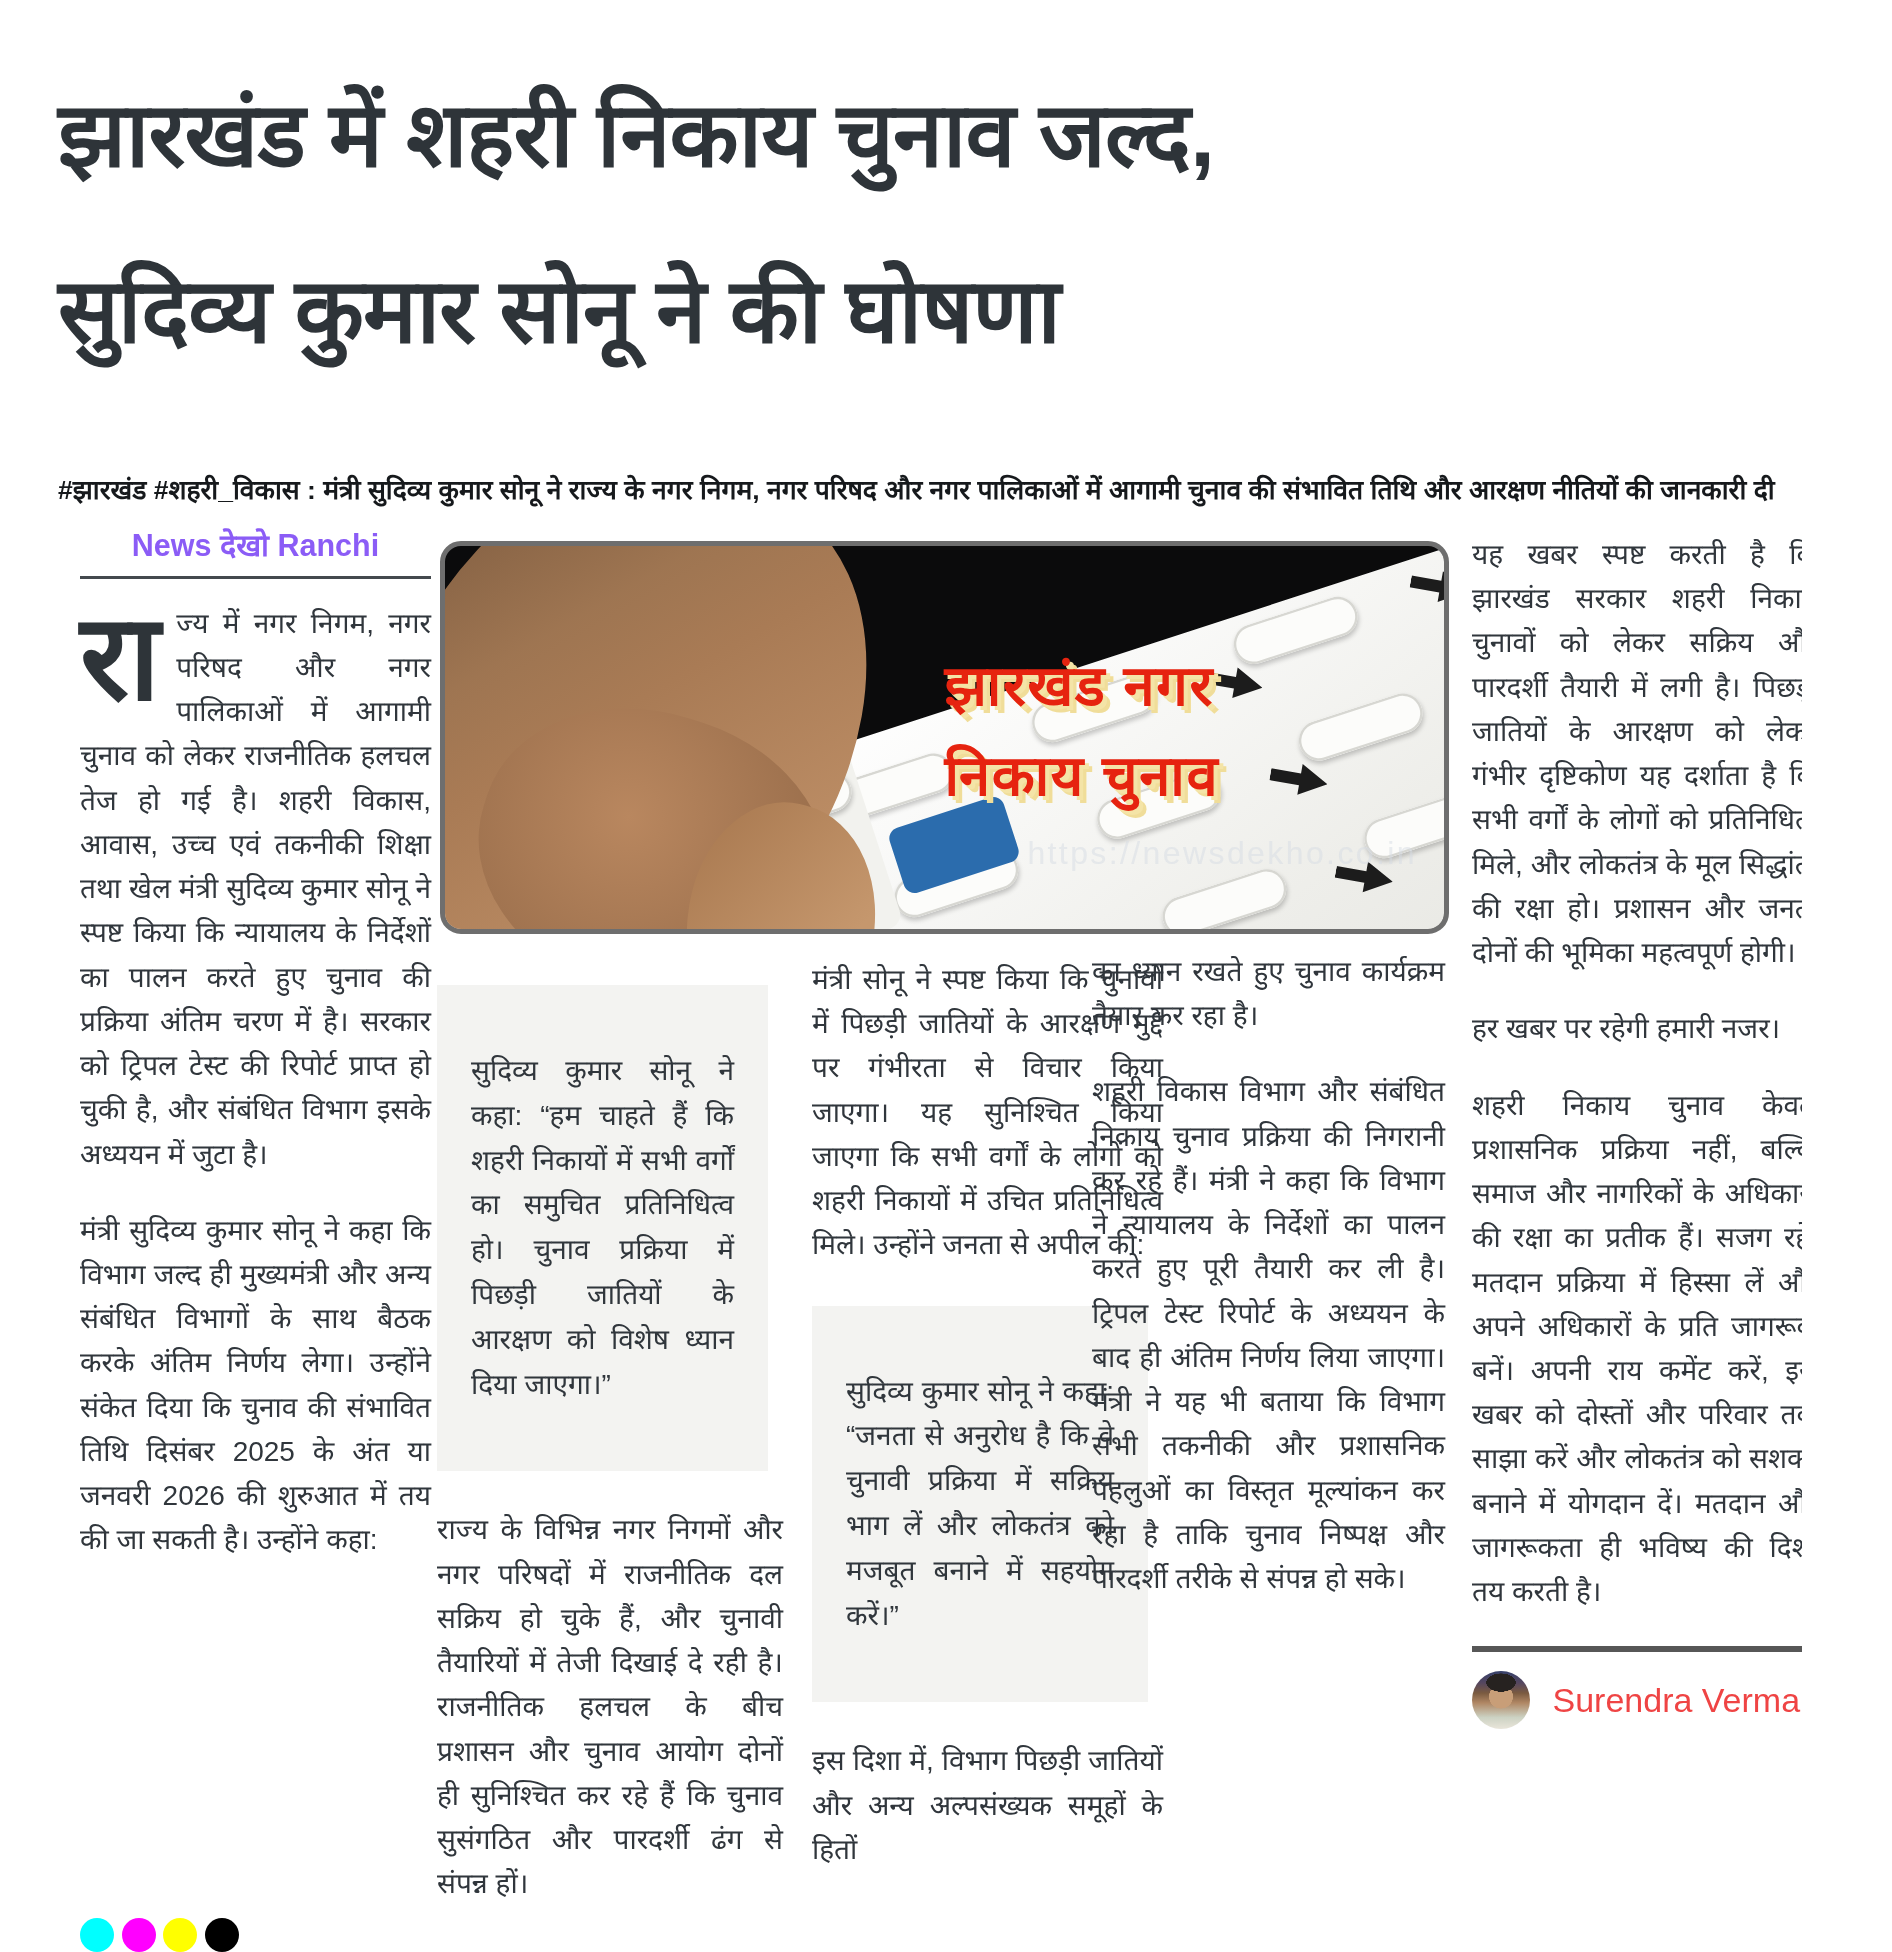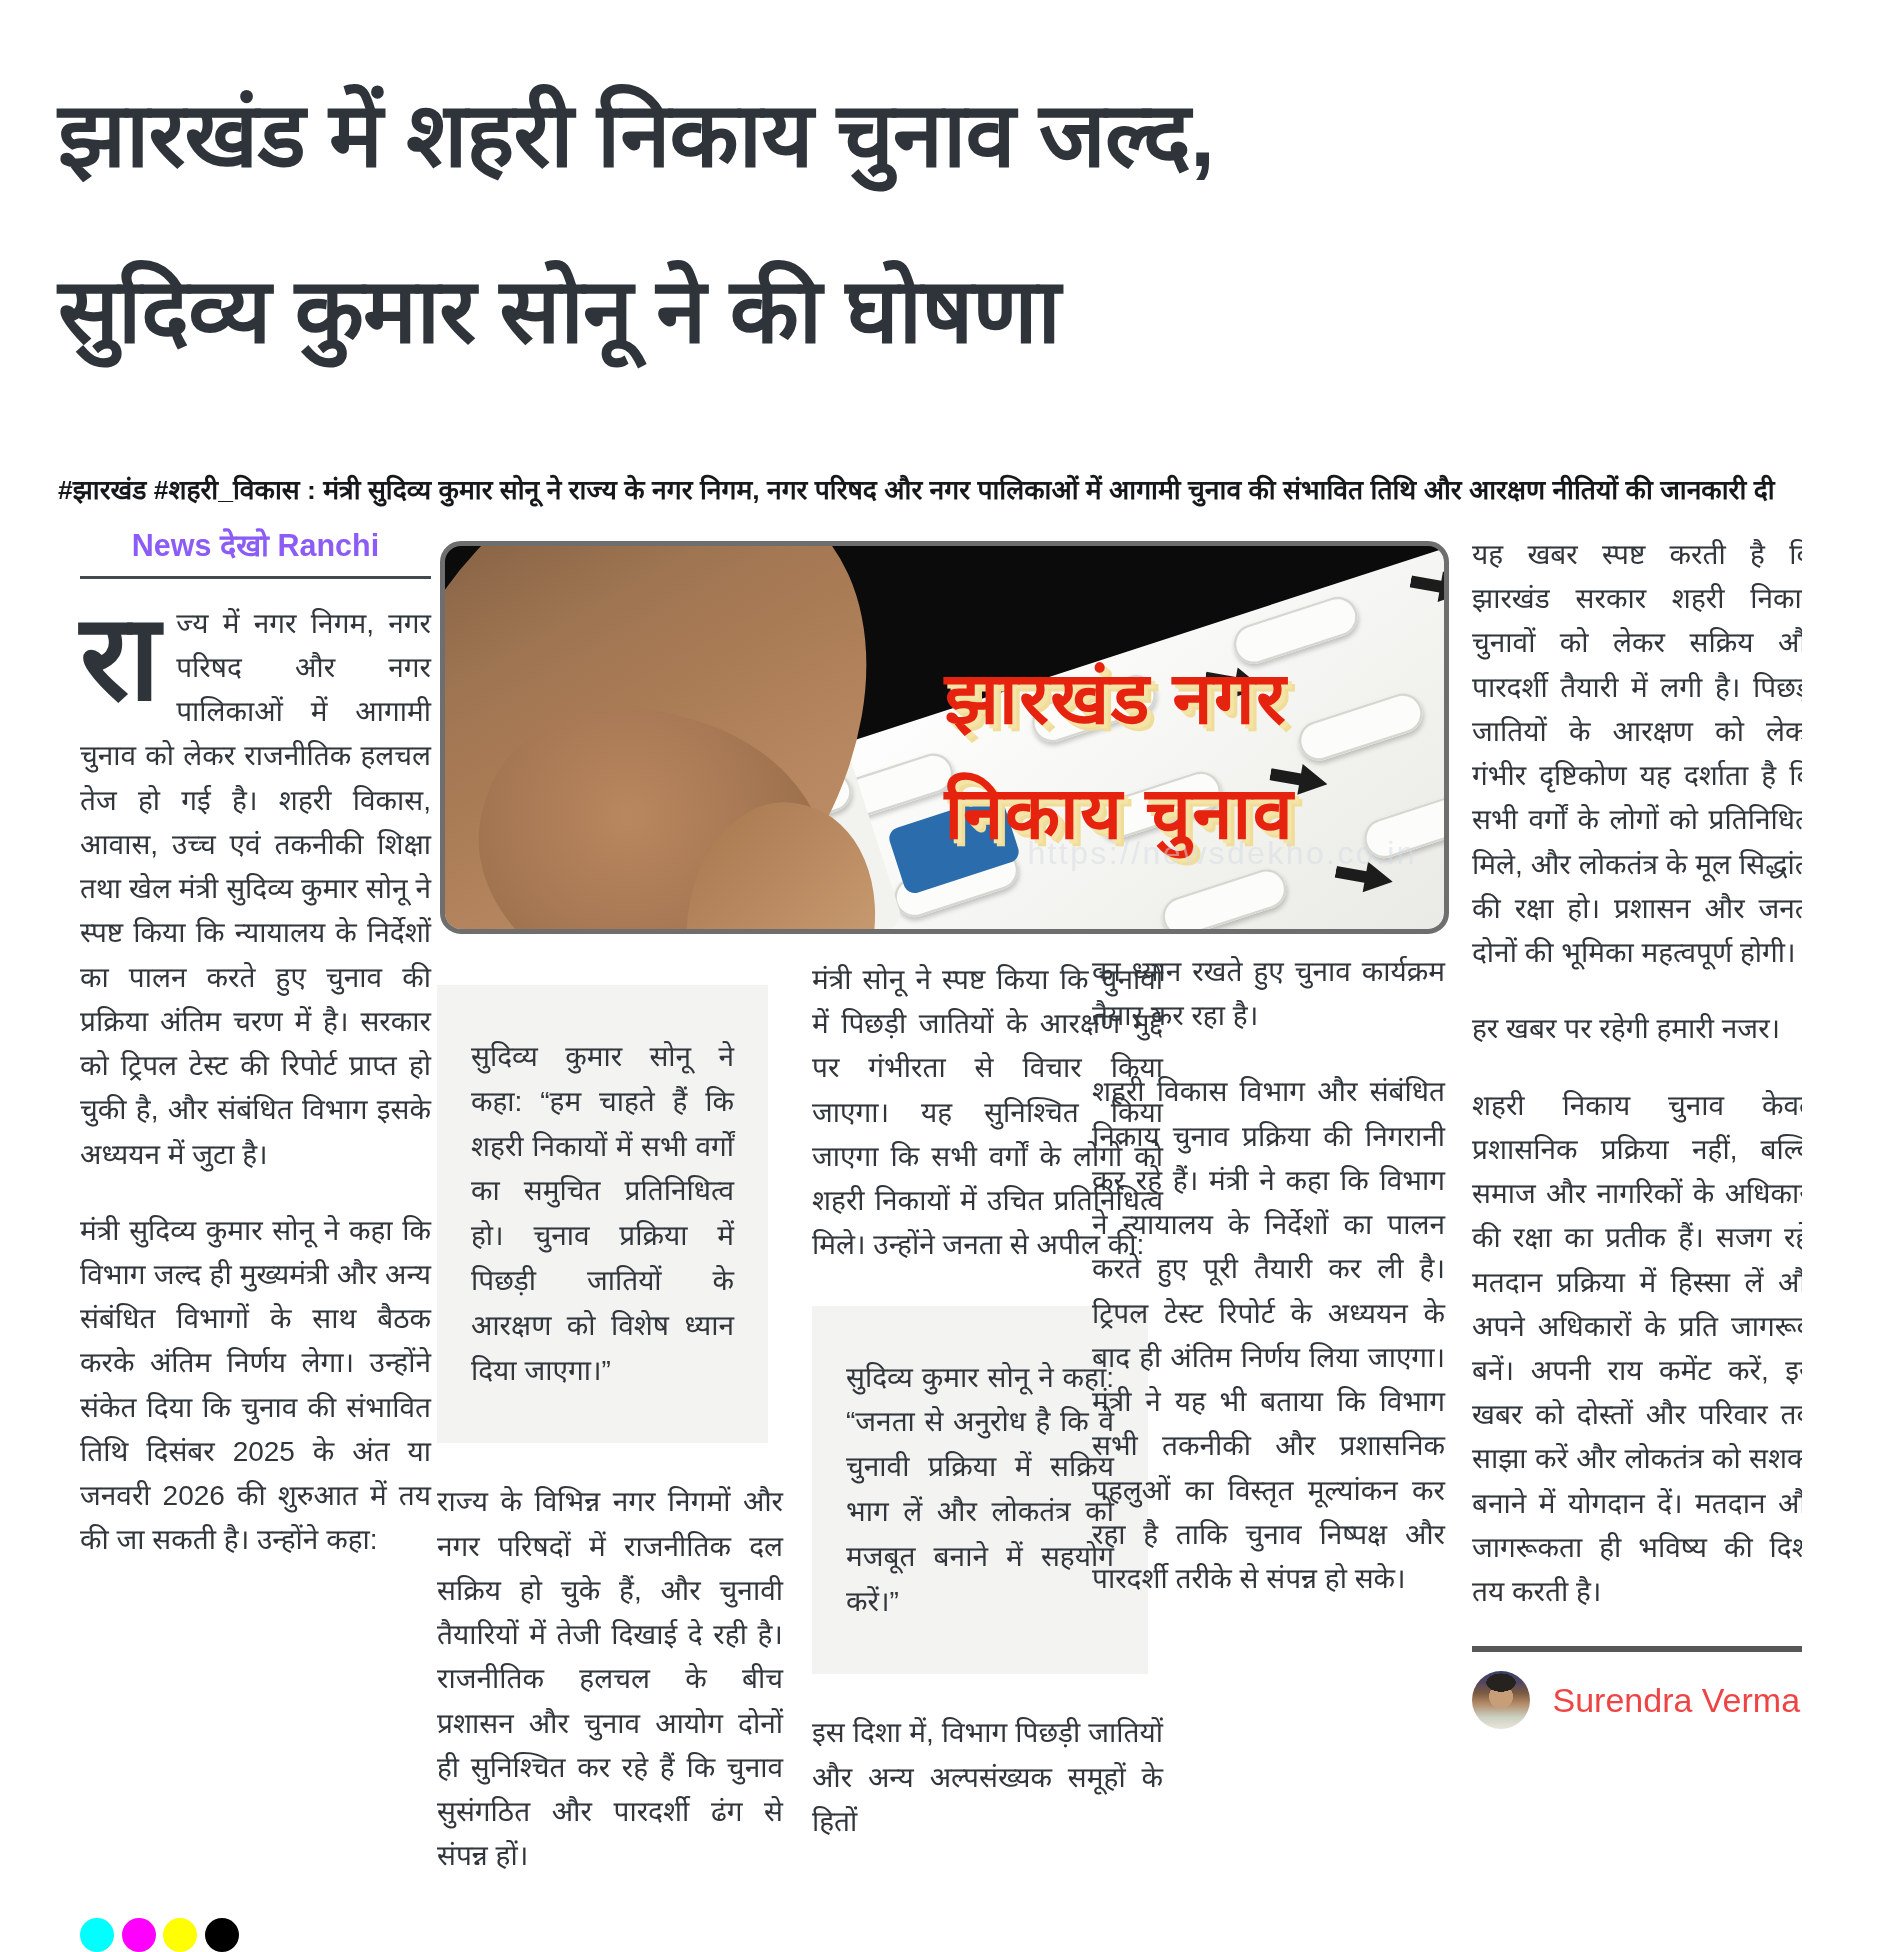--- a/index.html
+++ b/index.html
@@ -20,21 +20,21 @@
   .col4{left:1092px;top:950px;width:353px;}
   .col5{left:1472px;top:533px;width:346px;}
 
   .body-p{margin:0 0 32px 0;font-size:28px;line-height:1.58;text-align:justify;color:#30363c;}
   .dropcap{float:left;font-size:120px;line-height:95px;font-weight:700;color:#2e3439;
            padding:8px 16px 0 0;}
 
   .byline{text-align:center;font-size:30.5px;font-weight:700;color:#8b5cf6;margin-bottom:22.5px;}
   .byline-rule{border-top:3.2px solid #44494e;margin-top:11.2px;}
 
-  .quote{background:#f3f3f1;padding:50px 34px;margin:0 15px 37px 0;
+  .quote{background:#f3f3f1;padding:64px 34px;margin:0 15px 37px 0;
          font-size:28px;line-height:1.6;text-align:justify;color:#30363c;}
 
   
   .photo{position:absolute;left:440px;top:541px;width:999px;height:383px;
          background:#0b0b0c;border:5.6px solid #6e6e6e;border-radius:21px;overflow:hidden;}
   .photo *{position:absolute;}
   .evm-panel{left:377px;top:88px;width:802px;height:529px;transform:rotate(-18deg);
              background:linear-gradient(160deg,#ffffff 0%,#eeeeea 55%,#e2e2dd 100%);
              border-radius:17.6px;z-index:1;}
   .pill{width:128px;height:40px;border-radius:22.5px;background:#fcfcfa;
@@ -47,21 +47,21 @@
   .hand{z-index:5;}
   .forearm{left:-72px;top:-104px;width:449px;height:642px;transform:rotate(35deg);
            border-radius:42% 46% 40% 48%;
            background:linear-gradient(115deg,#7e5c40 3%,#a3795454 30%,#a97b55 45%,#bb8c64 75%);
            background-color:#9c7350;}
   .palm{left:32px;top:168px;width:353px;height:281px;transform:rotate(18deg);
         border-radius:48%;background:radial-gradient(circle at 40% 40%,#b9875f,#966b49 85%);}
   .thumb{left:241px;top:257px;width:188px;height:249px;transform:rotate(14deg);
          border-radius:46% 54% 42% 58%;background:linear-gradient(120deg,#a8784f,#c5976d 70%);}
   .photo-title{left:32px;right:32px;top:95px;text-align:center;z-index:8;
-               font-size:72px;line-height:1.6;font-weight:800;color:#e6230f;letter-spacing:1.6px;
+               font-size:56px;line-height:1.6;font-weight:800;color:#e6230f;letter-spacing:1.6px;
                text-shadow:4px 4px 0 #f4e4a7,7.2px 7.2px 0 #f0dd99;}
   .watermark{right:27px;bottom:57px;z-index:8;font-size:32px;letter-spacing:2.4px;
              color:rgba(214,220,228,0.5);}
 
   
   .author-divider{border-top:6.4px solid #575757;margin:32px 0 0 0;}
   .author{display:flex;align-items:center;gap:22.5px;margin-top:19px;position:static;}
   .avatar{width:58px;height:58px;border-radius:50%;flex:0 0 auto;
           background:
             radial-gradient(ellipse 42% 26% at 50% 20%,#262220 60%,rgba(0,0,0,0) 61%),

